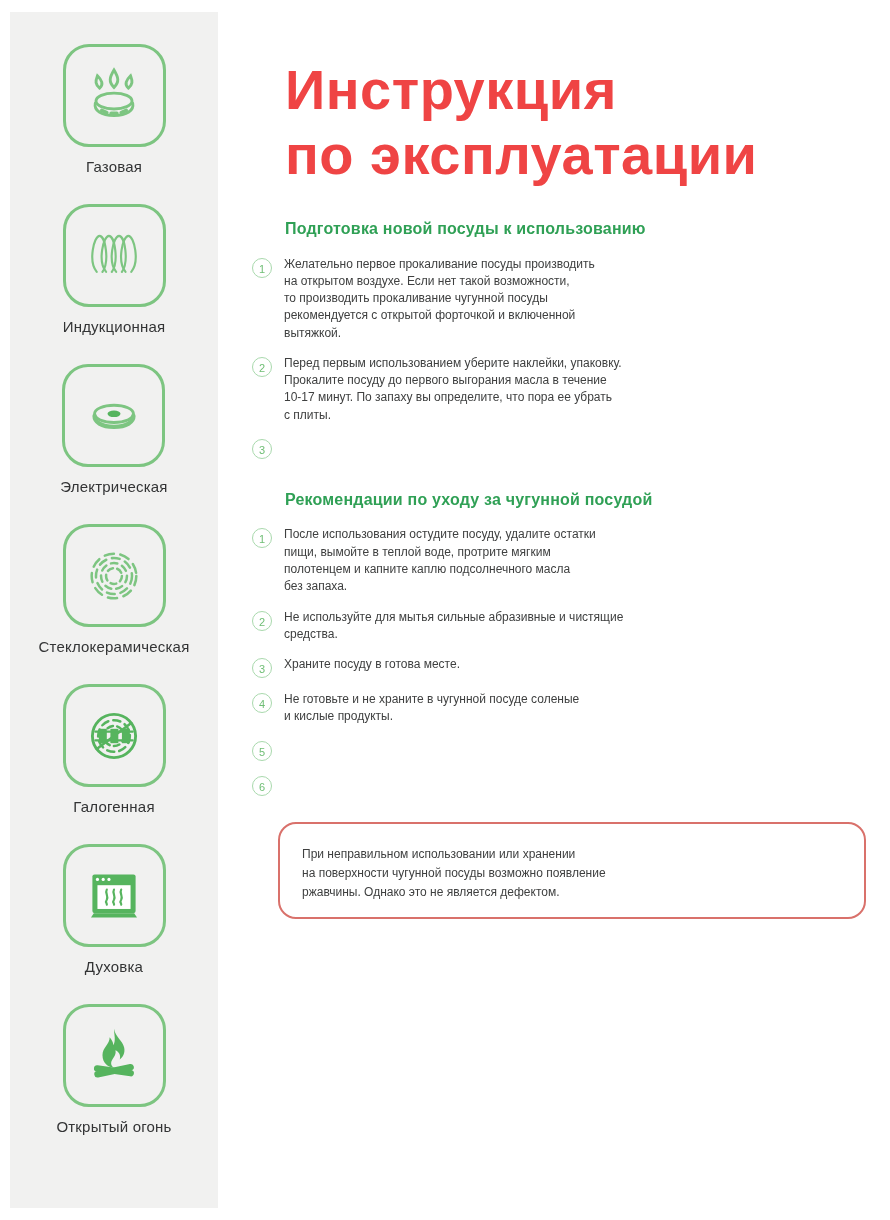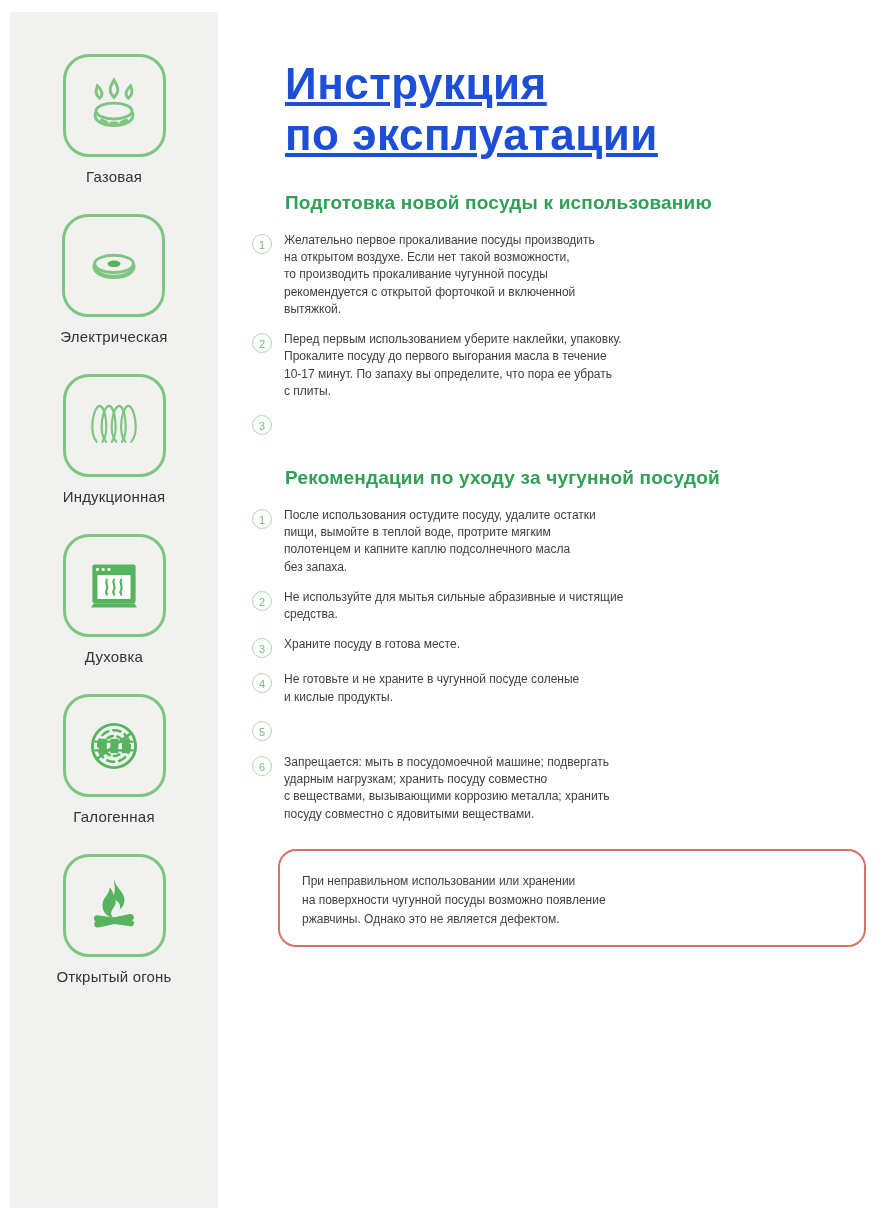--- a/index.html
+++ b/index.html
@@ -5,40 +5,40 @@
   html,body{margin:0;padding:0;}
   body{
     width:890px;height:1220px;position:relative;background:#ffffff;
     font-family:"Liberation Sans","DejaVu Sans",sans-serif;
     color:#3f4040;overflow:hidden;
   }
   
   .sidebar{
     position:absolute;left:10px;top:12px;width:208px;height:1196px;
     background:#f1f1f0;display:flex;flex-direction:column;align-items:center;
-    padding-top:42px;box-sizing:border-box;gap:29px;
+    padding-top:32px;box-sizing:border-box;gap:29px;
   }
   .stove-item{display:flex;flex-direction:column;align-items:center;}
   .stove-icon-box{
     width:97px;height:97px;border:3px solid #7dc581;border-radius:26px;
     display:flex;align-items:center;justify-content:center;background:transparent;
   }
   .stove-icon-box svg{display:block;}
   .stove-label{
     margin-top:11px;font-size:15px;color:#333435;letter-spacing:.2px;
     text-align:center;white-space:nowrap;
   }
   
   .main{position:absolute;left:252px;top:40px;width:618px;}
   .page-title{
-    margin:18px 0 0 33px;font-size:44px;line-height:1.16;font-weight:bold;
-    color:#1d4ed8;letter-spacing:.5px;white-space:pre-line;text-decoration:underline;
+    margin:18px 0 0 33px;font-size:56px;line-height:1.16;font-weight:bold;
+    color:#ef4444;letter-spacing:.5px;white-space:pre-line;
   }
   .section-heading{
-    margin:30px 0 0 33px;font-size:19px;font-weight:bold;color:#2fa055;
+    margin:30px 0 0 33px;font-size:16px;font-weight:bold;color:#2fa055;
     letter-spacing:.2px;white-space:pre-line;line-height:1.35;
   }
   .num-list{margin-top:16px;display:flex;flex-direction:column;gap:13px;}
   .num-item{display:flex;align-items:flex-start;}
   .num-badge{
     flex:0 0 auto;width:20px;height:20px;border:1.5px solid #a9d9ad;border-radius:50%;
     color:#6fbe75;font-size:11px;line-height:20px;text-align:center;
     margin:2px 12px 0 0;box-sizing:border-box;
   }
   .item-text{font-size:12px;line-height:1.44;white-space:pre-line;color:#3f4040;}
@@ -62,41 +62,68 @@
         <ellipse cx="50" cy="57" rx="25" ry="11"></ellipse>
         <path d="M24 60 C22 70 32 77 50 77 C68 77 78 70 76 60"></path>
         <path d="M33 70 l7 3 M46 74 l8 0 M60 73 l7 -3" stroke-width="5"></path>
       </svg>
     </div>
     <div class="stove-label">Газовая</div>
   </div>
 
   <div class="stove-item">
     <div class="stove-icon-box">
-      <svg width="72" height="72" viewBox="0 0 100 100" fill="none" stroke="#7dc581" stroke-width="4" stroke-linecap="round">
-        <ellipse cx="50" cy="47" rx="27" ry="12"></ellipse>
-        <ellipse cx="50" cy="47" rx="9" ry="4.5" fill="#56b45e" stroke="none"></ellipse>
-        <path d="M23 50 C23 58 32 65 50 65 C68 65 77 58 77 50" stroke-width="6"></path>
-      </svg>
-    </div>
-    <div class="stove-label">Электрическая</div>
-  </div>
-
-  <div class="stove-item">
-    <div class="stove-icon-box">
       <svg width="72" height="72" viewBox="0 0 100 100" fill="none" stroke="#7dc581" stroke-width="3" stroke-linecap="round">
         <path d="M26 72 C14 58 22 22 30 22 C38 22 44 58 34 72"></path>
         <path d="M39 72 C27 58 35 22 43 22 C51 22 57 58 47 72"></path>
         <path d="M53 72 C41 58 49 22 57 22 C65 22 71 58 61 72"></path>
         <path d="M66 72 C54 58 62 22 70 22 C78 22 86 58 74 72"></path>
       </svg>
     </div>
     <div class="stove-label">Индукционная</div>
   </div>
 
+  <div class="stove-item">
+    <div class="stove-icon-box">
+      <svg width="72" height="72" viewBox="0 0 100 100" fill="none" stroke="#7dc581" stroke-width="4" stroke-linecap="round">
+        <ellipse cx="50" cy="47" rx="27" ry="12"></ellipse>
+        <ellipse cx="50" cy="47" rx="9" ry="4.5" fill="#56b45e" stroke="none"></ellipse>
+        <path d="M23 50 C23 58 32 65 50 65 C68 65 77 58 77 50" stroke-width="6"></path>
+      </svg>
+    </div>
+    <div class="stove-label">Электрическая</div>
+  </div>
+
+  <div class="stove-item">
+    <div class="stove-icon-box">
+      <svg width="72" height="72" viewBox="0 0 100 100" fill="none" stroke="#7dc581" stroke-width="3.5" stroke-linecap="round">
+        <circle cx="50" cy="50" r="11" stroke-dasharray="8 6"></circle>
+        <circle cx="50" cy="50" r="18" stroke-dasharray="9 7"></circle>
+        <circle cx="50" cy="50" r="25" stroke-dasharray="11 8"></circle>
+        <circle cx="50" cy="50" r="31" stroke-dasharray="13 9"></circle>
+      </svg>
+    </div>
+    <div class="stove-label">Стеклокерамическая</div>
+  </div>
+
+  <div class="stove-item">
+    <div class="stove-icon-box">
+      <svg width="72" height="72" viewBox="0 0 100 100" fill="none" stroke="#56b45e" stroke-width="3.5" stroke-linecap="round">
+        <circle cx="50" cy="50" r="30" stroke-width="4"></circle>
+        <circle cx="50" cy="50" r="22" stroke-dasharray="10 7"></circle>
+        <circle cx="50" cy="50" r="14" stroke-dasharray="8 6"></circle>
+        <rect x="29" y="40" width="11" height="20" fill="#56b45e" stroke="none"></rect>
+        <rect x="45" y="40" width="11" height="20" fill="#56b45e" stroke="none"></rect>
+        <rect x="61" y="40" width="11" height="20" fill="#56b45e" stroke="none"></rect>
+        <path d="M24 44 L76 44 M24 56 L76 56" stroke-width="3"></path>
+        <path d="M26 68 L74 32" stroke-width="3.5"></path>
+      </svg>
+    </div>
+    <div class="stove-label">Галогенная</div>
+  </div>
 
   <div class="stove-item">
     <div class="stove-icon-box">
       <svg width="72" height="72" viewBox="0 0 100 100">
         <rect x="20" y="20" width="60" height="54" rx="3" fill="#56b45e"></rect>
         <circle cx="27" cy="27" r="2.2" fill="#ffffff"></circle>
         <circle cx="35" cy="27" r="2.2" fill="#ffffff"></circle>
         <circle cx="43" cy="27" r="2.2" fill="#ffffff"></circle>
         <rect x="27" y="35" width="46" height="33" fill="#ffffff"></rect>
         <g fill="none" stroke="#56b45e" stroke-width="3" stroke-linecap="round">
@@ -105,36 +132,20 @@
           <path d="M60 41 C57 46 63 50 60 55 C57 59 61 61 60 62"></path>
         </g>
         <path d="M22 74 L78 74 L82 80 L18 80 Z" fill="#56b45e"></path>
       </svg>
     </div>
     <div class="stove-label">Духовка</div>
   </div>
 
   <div class="stove-item">
     <div class="stove-icon-box">
-      <svg width="72" height="72" viewBox="0 0 100 100" fill="none" stroke="#56b45e" stroke-width="3.5" stroke-linecap="round">
-        <circle cx="50" cy="50" r="30" stroke-width="4"></circle>
-        <circle cx="50" cy="50" r="22" stroke-dasharray="10 7"></circle>
-        <circle cx="50" cy="50" r="14" stroke-dasharray="8 6"></circle>
-        <rect x="29" y="40" width="11" height="20" fill="#56b45e" stroke="none"></rect>
-        <rect x="45" y="40" width="11" height="20" fill="#56b45e" stroke="none"></rect>
-        <rect x="61" y="40" width="11" height="20" fill="#56b45e" stroke="none"></rect>
-        <path d="M24 44 L76 44 M24 56 L76 56" stroke-width="3"></path>
-        <path d="M26 68 L74 32" stroke-width="3.5"></path>
-      </svg>
-    </div>
-    <div class="stove-label">Галогенная</div>
-  </div>
-
-  <div class="stove-item">
-    <div class="stove-icon-box">
       <svg width="72" height="72" viewBox="0 0 100 100">
         <path d="M50 12 C52 24 62 28 64 38 C66 46 62 52 58 55 C60 48 56 44 52 42 C54 50 46 54 46 60 C46 63 48 65 50 66 C42 66 34 60 34 49 C34 38 44 34 44 24 C47 28 49 31 49 35 C53 28 50 20 50 12 Z" fill="#56b45e"></path>
         <rect x="22" y="66" width="56" height="9" rx="4.5" transform="rotate(8 50 70)" fill="#56b45e"></rect>
         <rect x="22" y="66" width="56" height="9" rx="4.5" transform="rotate(-12 50 70)" fill="#56b45e"></rect>
       </svg>
     </div>
     <div class="stove-label">Открытый огонь</div>
   </div>
 
 </aside>
@@ -187,24 +198,20 @@
     <div class="num-item">
       <span class="num-badge">4</span>
       <span class="item-text">Не готовьте и не храните в чугунной посуде соленые
 и кислые продукты.</span>
     </div>
     <div class="num-item">
       <span class="num-badge">5</span>
     </div>
     <div class="num-item">
       <span class="num-badge">6</span>
-      <span class="item-text">Запрещается: мыть в посудомоечной машине; подвергать
-ударным нагрузкам; хранить посуду совместно
-с веществами, вызывающими коррозию металла; хранить
-посуду совместно с ядовитыми веществами.</span>
     </div>
   </div>
 
   <div class="warning-box">
     <span class="item-text">При неправильном использовании или хранении
 на поверхности чугунной посуды возможно появление
 ржавчины. Однако это не является дефектом.</span>
   </div>
 
 </main>

